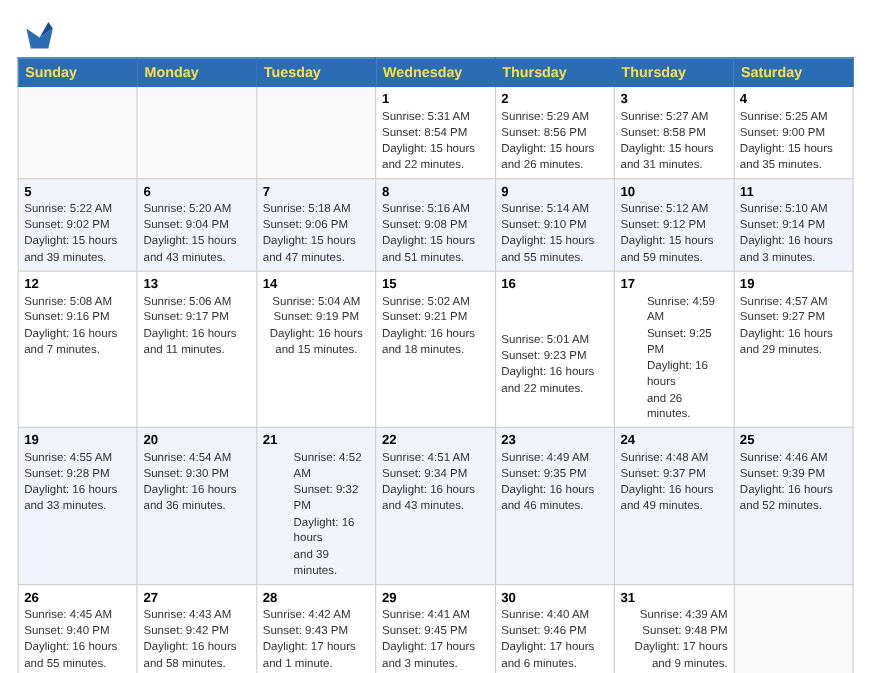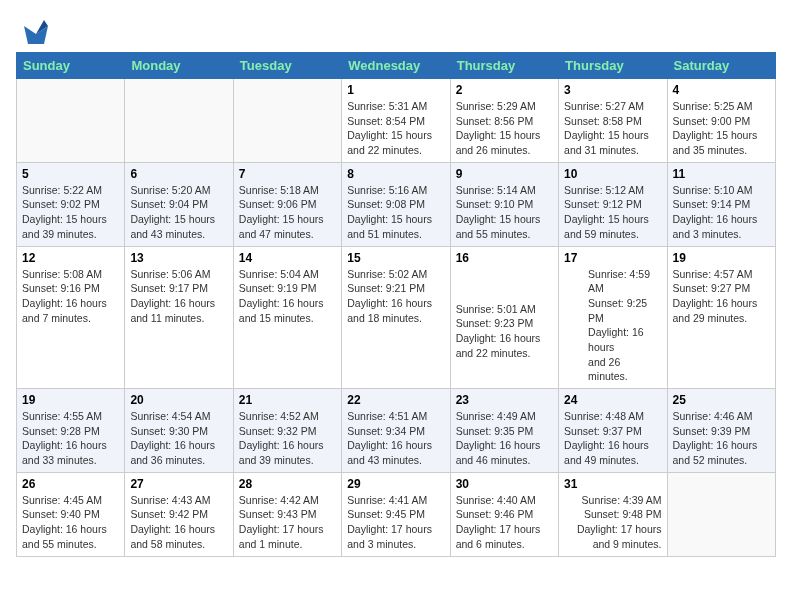--- a/index.html
+++ b/index.html
@@ -54,21 +54,21 @@
       color: #333;
       font-weight: bold;
     }
     .calendar {
       width: 100%;
       border-collapse: collapse;
       font-size: 11px;
     }
     .calendar th {
       background-color: #2a6db5;
-      color: #86efac;
+      color: #fde047;
       text-align: left;
       padding: 5px 6px;
       font-size: 13px;
       font-weight: bold;
       border: 1px solid #2a6db5;
     }
     .calendar td {
       border: 1px solid #ccc;
       vertical-align: top;
       padding: 4px 5px;
@@ -221,21 +221,21 @@
         </td>
         <td>
           <span class="day-num">13</span>
           <div class="day-info" style="white-space: pre-line;">Sunrise: 5:06 AM
 Sunset: 9:17 PM
 Daylight: 16 hours
 and 11 minutes.</div>
         </td>
         <td>
           <span class="day-num">14</span>
-          <div class="day-info" style="white-space: pre-line;">Sunrise: 5:04 AM
+          <div class="day-info" style="white-space: pre-line; text-align: center;">Sunrise: 5:04 AM
 Sunset: 9:19 PM
 Daylight: 16 hours
 and 15 minutes.</div>
         </td>
         <td>
           <span class="day-num">15</span>
           <div class="day-info" style="white-space: pre-line;">Sunrise: 5:02 AM
 Sunset: 9:21 PM
 Daylight: 16 hours
 and 18 minutes.</div>
@@ -272,21 +272,21 @@
         </td>
         <td>
           <span class="day-num">20</span>
           <div class="day-info" style="white-space: pre-line;">Sunrise: 4:54 AM
 Sunset: 9:30 PM
 Daylight: 16 hours
 and 36 minutes.</div>
         </td>
         <td>
           <span class="day-num">21</span>
-          <div class="day-info" style="white-space: pre-line;">Sunrise: 4:52 AM
+          <div class="day-info" style="white-space: pre-line; margin-left: 28px;">Sunrise: 4:52 AM
 Sunset: 9:32 PM
 Daylight: 16 hours
 and 39 minutes.</div>
         </td>
         <td>
           <span class="day-num">22</span>
           <div class="day-info" style="white-space: pre-line;">Sunrise: 4:51 AM
 Sunset: 9:34 PM
 Daylight: 16 hours
 and 43 minutes.</div>

